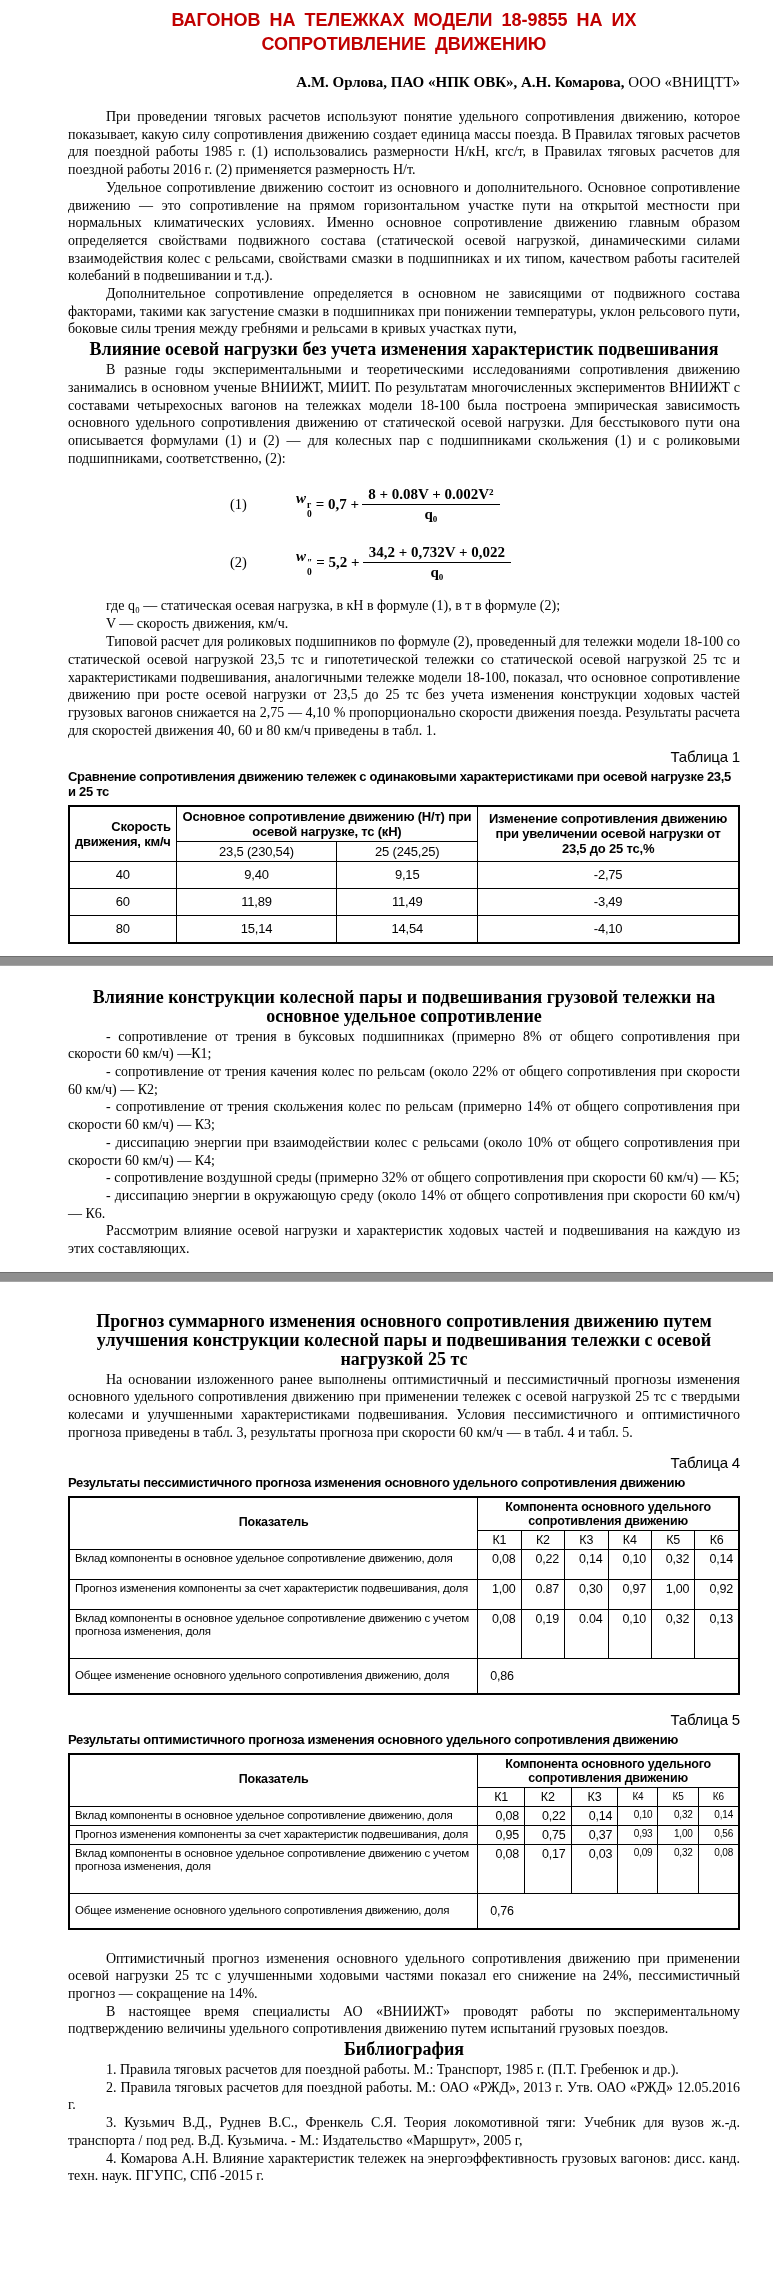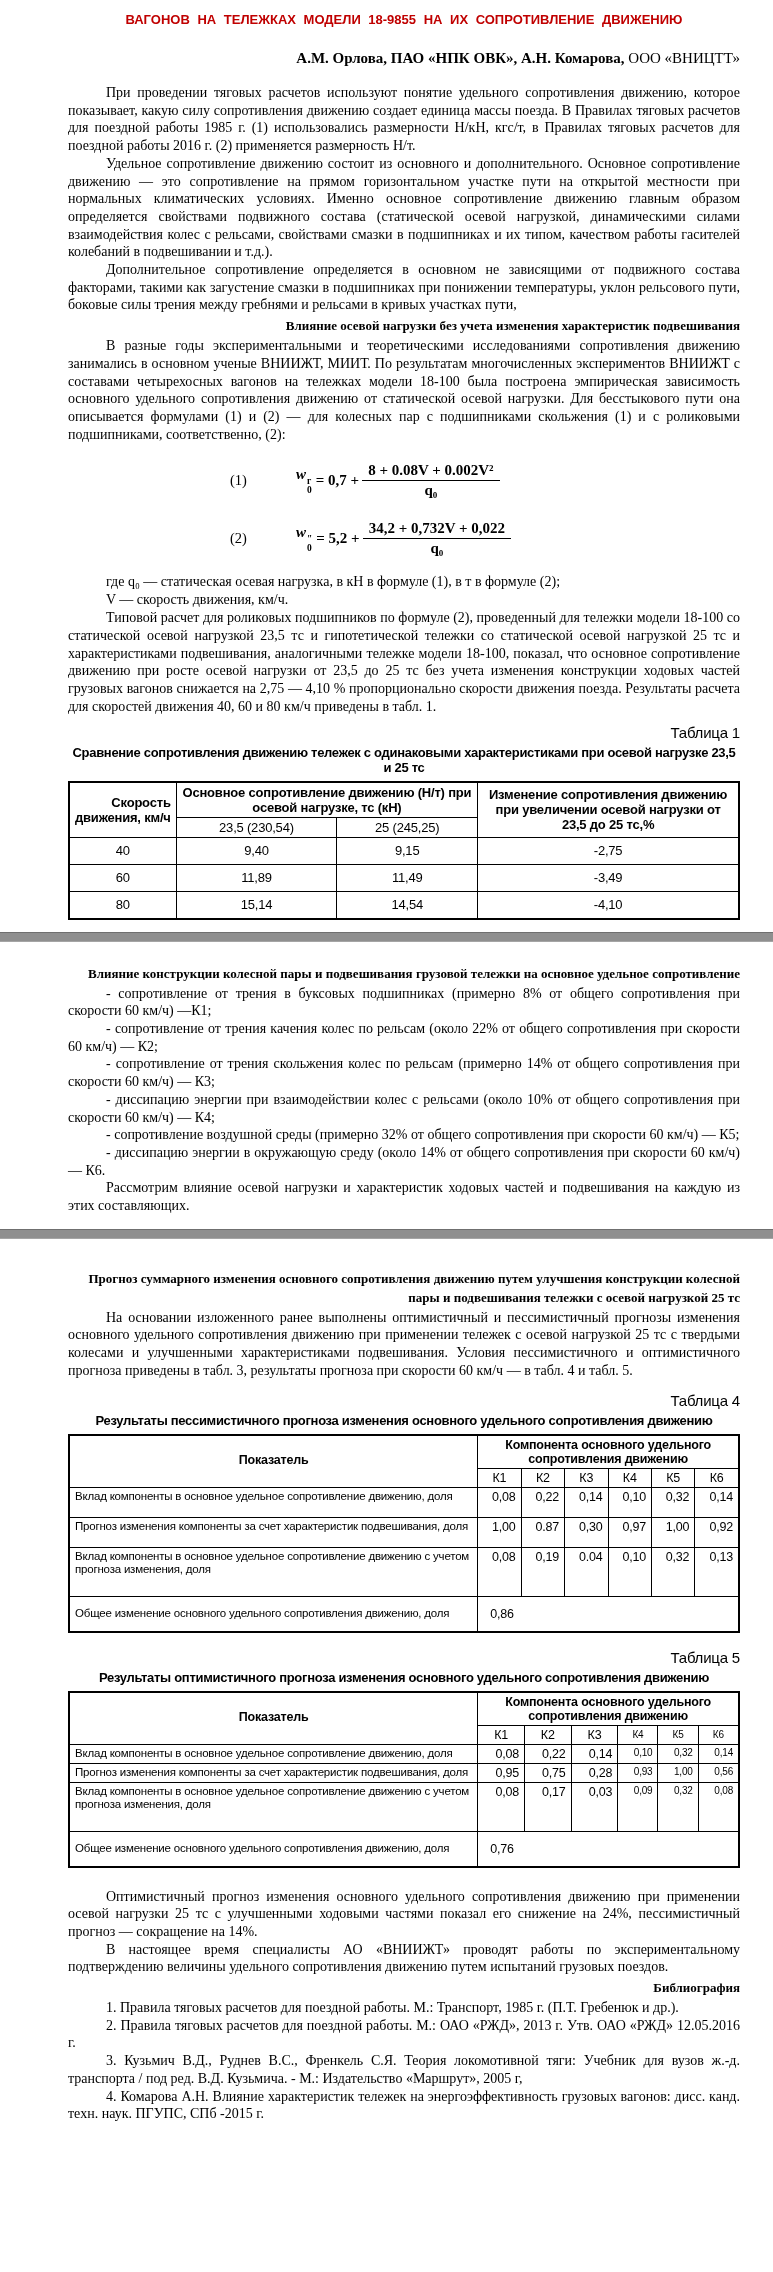--- a/index.html
+++ b/index.html
@@ -1,45 +1,45 @@
 <!DOCTYPE html>
 <html lang="ru"><head>
 <meta charset="utf-8">
 <style>
   html,body{margin:0;padding:0;background:#ffffff;}
   .page{width:773px;background:#ffffff;font-family:"Liberation Serif",serif;color:#000;padding:6px 0 10px 0;}
   .content{padding:0 33px 0 68px;}
 
   
   .doc-title{font-family:"Liberation Sans",sans-serif;font-weight:bold;color:#c00000;
-    font-size:13px;line-height:24px;text-align:center;max-width:560px;margin:2px auto 0 auto;word-spacing:4px;}
+    font-size:18px;line-height:24px;text-align:center;max-width:560px;margin:2px auto 0 auto;word-spacing:4px;}
   .authors{margin-top:17px;text-align:right;font-size:15px;line-height:19px;}
   .authors b{font-weight:bold;}
 
   
   .para{font-size:14px;line-height:17.7px;text-align:justify;text-indent:38px;margin:0;}
   .first-para{margin-top:16px;}
-  .sec-head{font-size:13px;line-height:19px;font-weight:bold;text-align:right;margin:2px 0;}
+  .sec-head{font-size:18px;line-height:19px;font-weight:bold;text-align:center;margin:2px 0;}
 
   
   .formula{position:relative;margin:14px 0 0 0;min-height:46px;display:flex;align-items:center;}
   .f-label{position:absolute;left:162px;font-size:14.5px;}
   .f-body{margin-left:228px;display:inline-flex;align-items:center;font-weight:bold;font-size:15px;}
   .f-lhs i{font-family:"Liberation Serif",serif;}
   .vstack{display:inline-flex;flex-direction:column;align-items:flex-start;font-size:9.5px;line-height:9px;vertical-align:-5px;margin-left:1px;}
   .f-mid{margin:0 3px 0 4px;}
   .frac{display:inline-block;text-align:center;}
   .frac .num{display:block;border-bottom:1.5px solid #000;padding:0 6px 1px 6px;}
   .frac .den{display:block;padding-top:1px;}
   .where-line{font-size:14px;line-height:18px;text-indent:38px;margin:0;}
   .where-block{margin-top:12px;}
 
   
   .tbl-label{font-family:"Liberation Sans",sans-serif;font-size:15px;text-align:right;letter-spacing:-0.2px;}
-  .tbl-caption{font-family:"Liberation Sans",sans-serif;font-size:13px;font-weight:bold;text-align:center;letter-spacing:-0.3px;margin-top:4px;}
+  .tbl-caption{font-family:"Liberation Sans",sans-serif;font-size:13px;font-weight:bold;text-align:left;letter-spacing:-0.3px;margin-top:4px;}
 
   
   table.tbl{border-collapse:collapse;width:100%;font-family:"Liberation Sans",sans-serif;letter-spacing:-0.2px;margin-top:6px;border:2px solid #000;}
   table.tbl td{border:1px solid #000;padding:2px 5px;}
   .t1 td{font-size:13px;text-align:center;vertical-align:middle;}
   .t1 .hdr{font-weight:bold;}
   .t1 .datarow td{height:22px;}
   .t45 td{font-size:12.5px;}
   .t45 .rowlabel{font-size:11.5px;text-align:left;line-height:13.5px;vertical-align:top;width:61%;}
   .t45 .hdr{font-weight:bold;text-align:center;vertical-align:middle;}
@@ -248,21 +248,21 @@
         <td class="val">0,22</td>
         <td class="val">0,14</td>
         <td class="val small">0,10</td>
         <td class="val small">0,32</td>
         <td class="val small">0,14</td>
       </tr>
       <tr>
         <td class="rowlabel">Прогноз изменения компоненты за счет характеристик подвешивания, доля</td>
         <td class="val">0,95</td>
         <td class="val">0,75</td>
-        <td class="val">0,28</td>
+        <td class="val">0,37</td>
         <td class="val small">0,93</td>
         <td class="val small">1,00</td>
         <td class="val small">0,56</td>
       </tr>
       <tr>
         <td class="rowlabel tall">Вклад компоненты в основное удельное сопротивление движению с учетом прогноза изменения, доля</td>
         <td class="val tall">0,08</td>
         <td class="val tall">0,17</td>
         <td class="val tall">0,03</td>
         <td class="val tall small">0,09</td>

